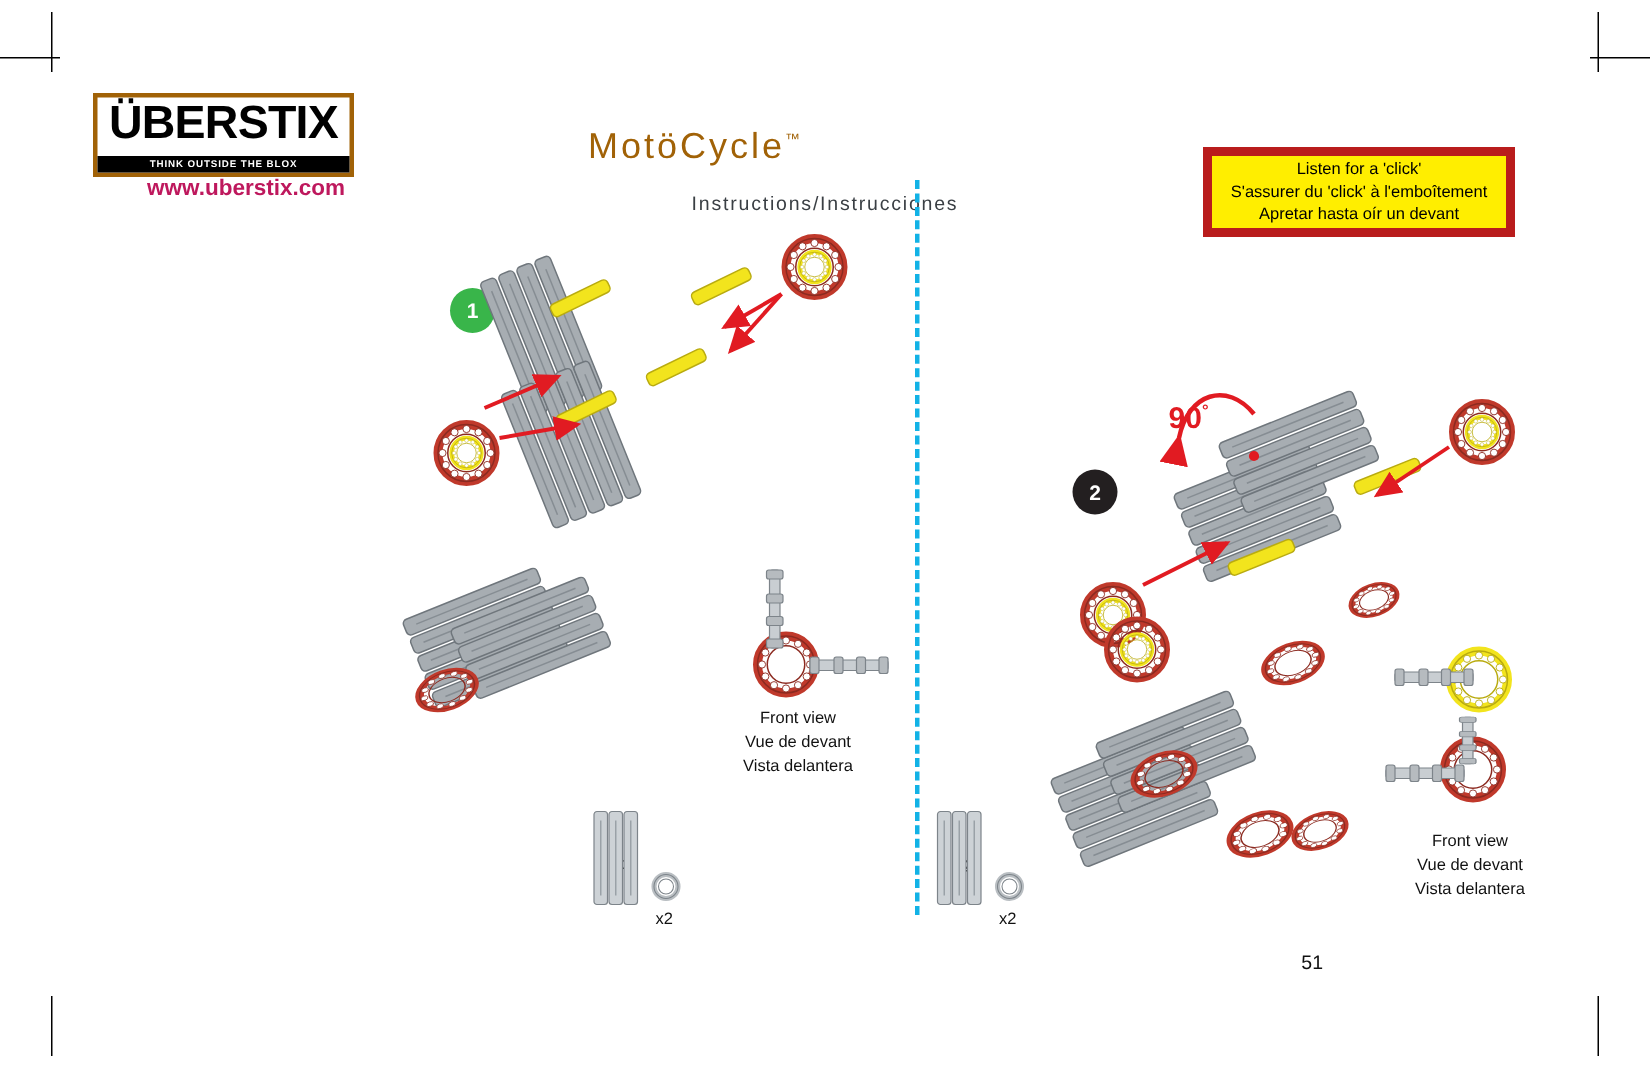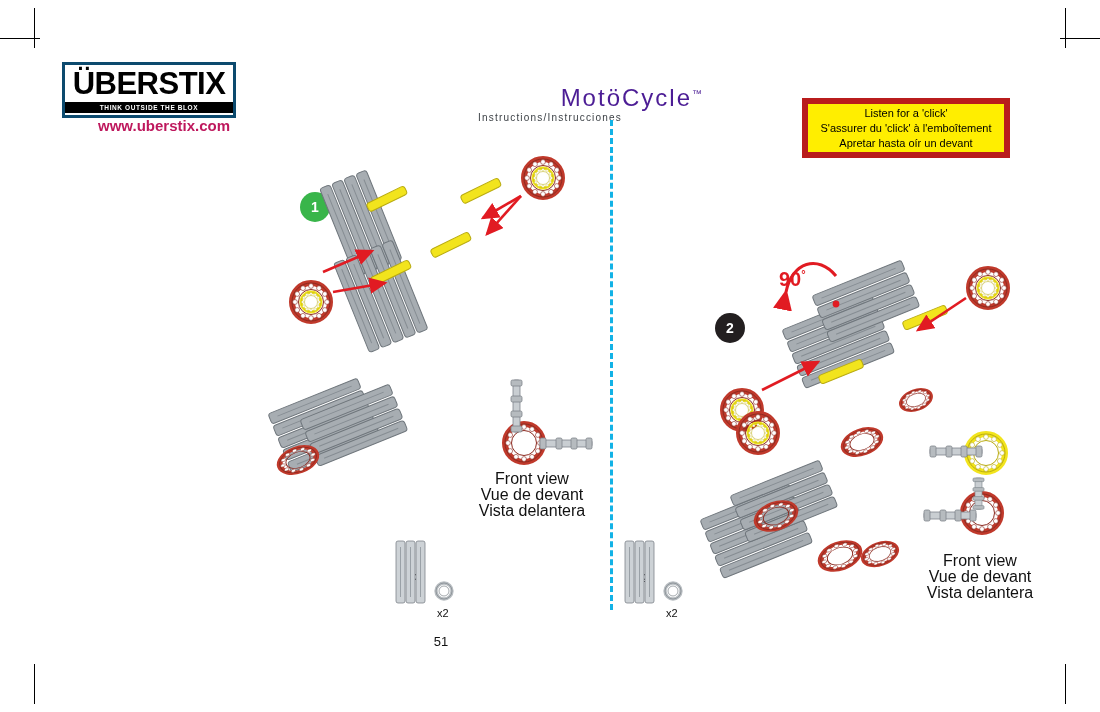--- a/index.html
+++ b/index.html
@@ -14,47 +14,47 @@
   .page{position:absolute;left:0;top:0;width:1100px;height:712px;}
 
   
   .crop{position:absolute;background:#000;}
   .crop.v{width:1px;height:40px;}
   .crop.h{height:1px;width:40px;}
 
   
   .logo-box{
     position:absolute;left:62px;top:62px;width:168px;height:50px;
-    background:#ffffff;border:3px solid #0c4a6e;
-    display:flex;flex-direction:column;align-items:center;justify-content:center;
+    background:#ffffff;border:3px solid #a16207;
+    display:flex;flex-direction:column;align-items:center;justify-content:space-between;
   }
   .logo-title{
     font-family:"Liberation Sans", sans-serif;
     font-weight:bold;font-size:31px;letter-spacing:-0.5px;line-height:34px;
     color:#000;white-space:nowrap;
   }
   .logo-sub{
     font-size:6.5px;font-weight:bold;letter-spacing:0.6px;color:#fff;background:#000;
     width:100%;text-align:center;line-height:11px;margin-top:1px;
   }
   .logo-reg{position:absolute;right:4px;bottom:2px;font-size:7px;font-weight:bold;color:#000;}
   .logo-url{
     position:absolute;left:62px;top:117px;width:168px;text-align:right;
     font-weight:bold;font-size:15px;color:#be185d;
   }
 
   
   .doc-title{
-    position:absolute;left:364px;top:84px;width:340px;text-align:right;
-    font-size:24px;letter-spacing:2px;color:#4c1d95;font-weight:normal;
+    position:absolute;left:392px;top:84px;width:340px;text-align:left;
+    font-size:24px;letter-spacing:2px;color:#a16207;font-weight:normal;
   }
   .doc-title .tm{font-size:10px;vertical-align:super;}
   .doc-sub{
-    position:absolute;left:380px;top:112px;width:340px;text-align:center;
-    font-size:10px;letter-spacing:1.2px;color:#3a3f44;
+    position:absolute;left:380px;top:128px;width:340px;text-align:center;
+    font-size:13px;letter-spacing:1.2px;color:#3a3f44;
   }
 
   
   .click-note{
     position:absolute;left:802px;top:98px;width:196px;height:48px;
     background:#ffee00;border:6px solid #b91c1c;
     display:flex;flex-direction:column;align-items:center;justify-content:center;
     font-size:11px;color:#000;line-height:15px;text-align:center;
   }
 
@@ -74,31 +74,31 @@
   }
   .step-1{left:300px;top:192px;background:#39b54a;}
   .step-2{left:715px;top:313px;background:#231f20;}
 
   
   .divider{position:absolute;left:610px;top:120px;height:490px;width:0;
     border-left:3px dashed #12b2e6;}
 
   
   .caption{
-    position:absolute;text-align:center;font-size:16px;line-height:16px;color:#111;
+    position:absolute;text-align:center;font-size:11px;line-height:16px;color:#111;
   }
   .cap-left{left:452px;top:471px;width:160px;}
   .cap-right{left:900px;top:553px;width:160px;}
 
   
   .xlabel{position:absolute;font-size:11px;color:#111;margin-top:39px;}
 
   
   .page-num{
-    position:absolute;left:0;top:634px;width:882px;text-align:center;
+    position:absolute;left:0;top:634px;width:882px;text-align:right;
     font-size:13px;color:#111;
   }
 
   
   .rot-label{
     position:absolute;left:779px;top:268px;font-size:20px;
     font-weight:bold;color:#e11b22;
   }
   .rot-label .deg{font-size:11px;vertical-align:super;}
 

